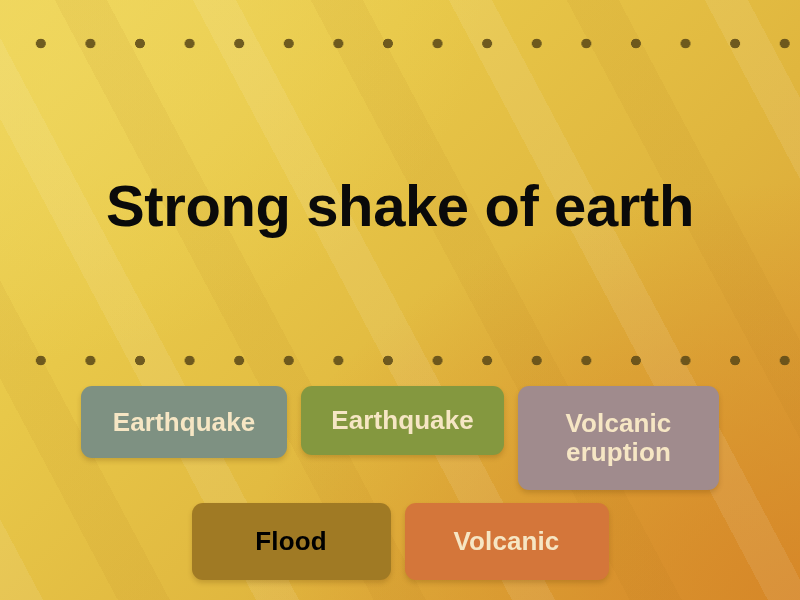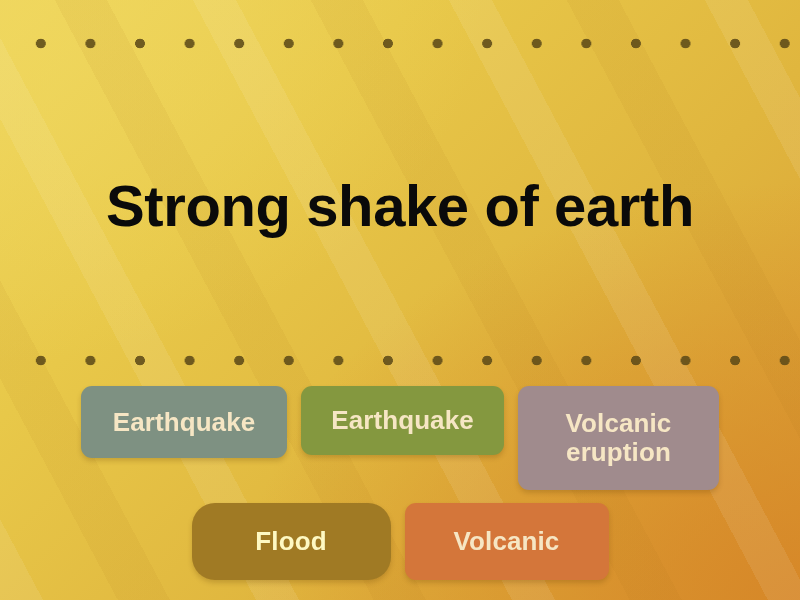--- a/index.html
+++ b/index.html
@@ -132,18 +132,18 @@
     <div class="dots" style="background-image: radial-gradient(circle, rgb(94, 75, 24) 0px, rgb(94, 75, 24) 4.6px, rgba(0, 0, 0, 0) 5.1px);"></div>
   </div>
 
   <div id="answers">
     <div class="answer-row">
       <button class="answer" id="answer-0" style="background-color: rgb(126, 145, 130); color: rgb(246, 230, 196);">Earthquake</button>
       <button class="answer" id="answer-1" style="background-color: rgb(132, 152, 63); color: rgb(246, 230, 196);">Earthquake</button>
       <button class="answer" id="answer-2" style="background-color: rgb(160, 139, 141); color: rgb(246, 230, 196);">Volcanic eruption</button>
     </div>
     <div class="answer-row">
-      <button class="answer" id="answer-3" style="background-color: rgb(160, 122, 36); color: #fef9c3; border-radius: 23px;">Flood</button>
+      <button class="answer" id="answer-3" style="background-color: rgb(160, 122, 36); color: #000000;">Flood</button>
       <button class="answer" id="answer-4" style="background-color: rgb(212, 118, 58); color: rgb(246, 230, 196);">Volcanic</button>
     </div>
   </div>
 
 </div>
 
 </body></html>

